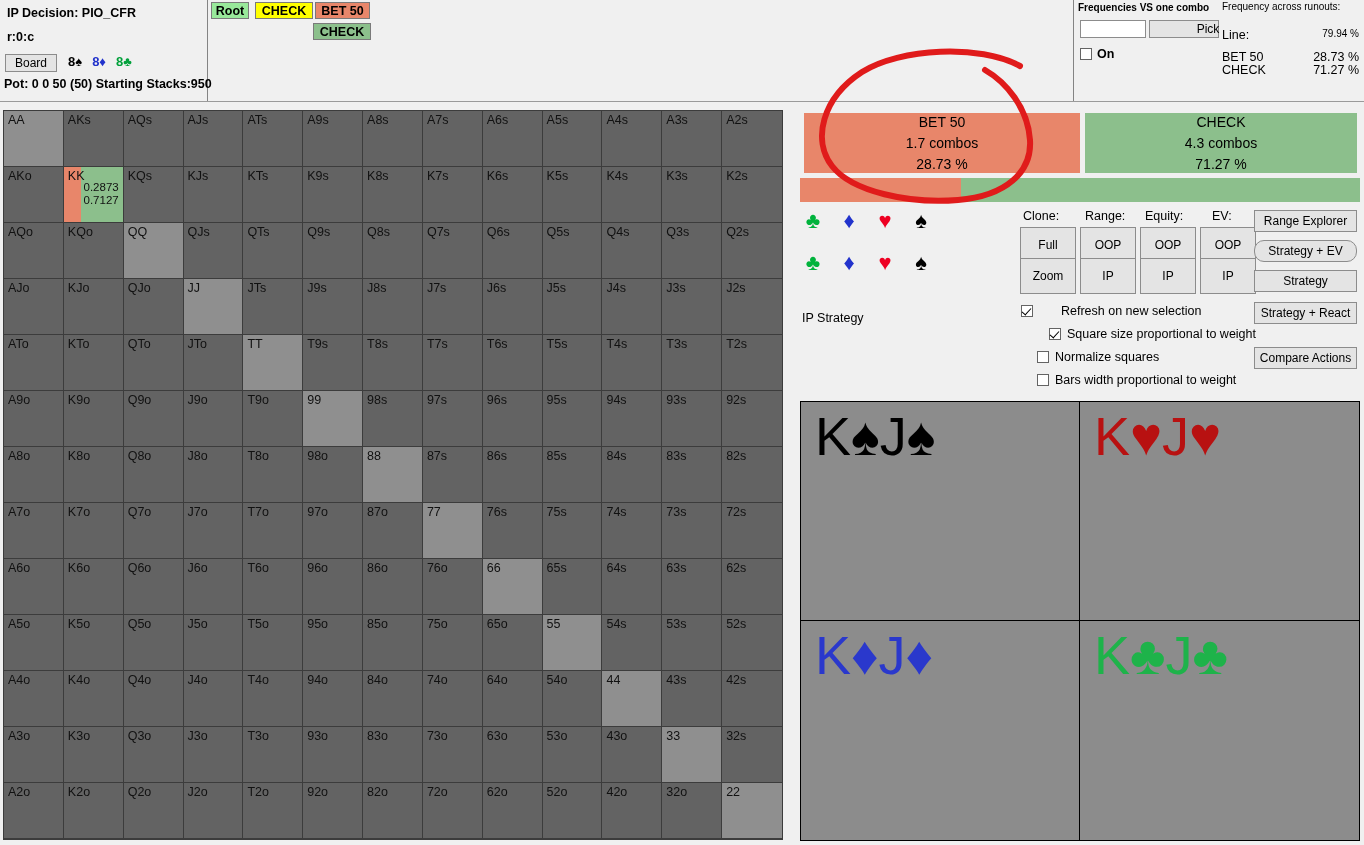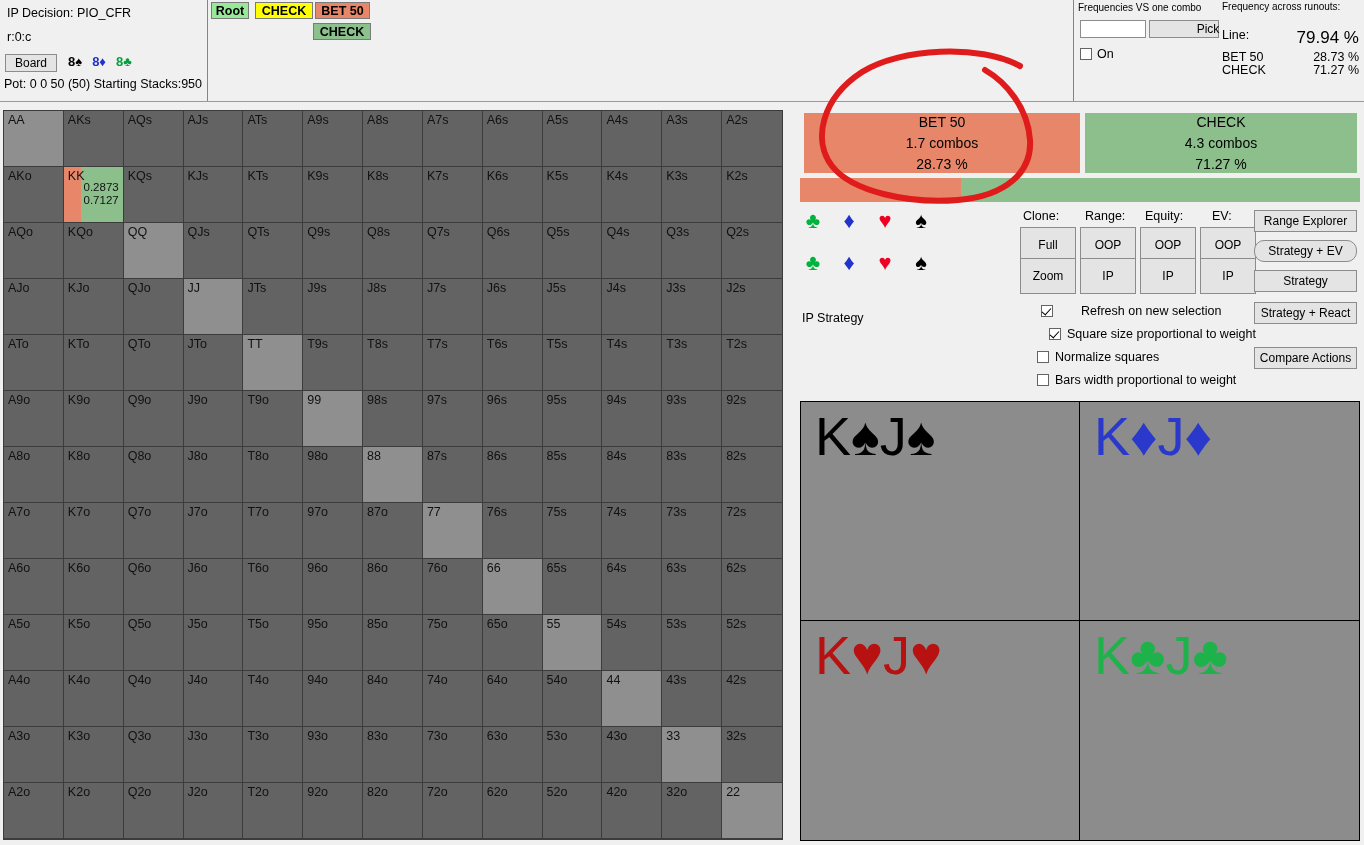--- a/index.html
+++ b/index.html
@@ -11,21 +11,21 @@
   }
   #root { position: relative; width: 1364px; height: 845px; }
 
   
   .topbar { position: absolute; left: 0; top: 0; width: 1364px; height: 102px; background: #f0f0f0; }
   .topbar-sep { position: absolute; top: 0; width: 1px; height: 102px; background: #848484; }
   #sep1 { left: 207px; }
   #sep2 { left: 1073px; }
   .topbar-bottom { position: absolute; left: 0; top: 101px; width: 1364px; height: 1px; background: #9a9a9a; }
 
-  .lbl { font-size: 12.5px; color: #000; white-space: nowrap; }
+  .lbl { font-size: 12.5px; color: #000; white-space: nowrap; font-weight: bold; }
 
   #ipdec { position: absolute; left: 7px; top: 6px; }
   #rline { position: absolute; left: 7px; top: 30px; }
   #board-btn {
     position: absolute; left: 5px; top: 54px; width: 52px; height: 18px;
     background: #e4e4e4; border: 1px solid #8c8c8c;
     font-size: 12px; font-family: "Liberation Sans", sans-serif; color: #000;
     display: flex; align-items: center; justify-content: center; cursor: default;
   }
   #boardcards { position: absolute; left: 68px; top: 54px; display: flex; gap: 10px; font-size: 13px; font-weight: bold; }
@@ -56,21 +56,21 @@
     font-family: "Liberation Sans", sans-serif; display:flex; align-items:center; justify-content:center;padding-left:48px;
   }
   #on-chk { position: absolute; left: 1080px; top: 47px; display: flex; align-items: center; gap: 5px; }
   .cbox { width: 12px; height: 12px; background: #fff; border: 1px solid #646464; position: relative; flex: none; }
   .cbox.checked::after {
     content: ""; position: absolute; left: 2px; top: 0px; width: 4px; height: 8px;
     border: solid #000; border-width: 0 1.6px 1.6px 0; transform: rotate(42deg);
   }
   #runouts-title { position: absolute; left: 1222px; top: 1px; font-size: 10px; }
   #line-lbl { position: absolute; left: 1222px; top: 28px; font-size: 12.5px; }
-  #line-val { position: absolute; right: 5px; top: 28px; font-size: 17px; }
+  #line-val { position: absolute; right: 5px; top: 28px; font-size: 10px; }
   #ro1-lbl { position: absolute; left: 1222px; top: 50px; font-size: 12.5px; }
   #ro1-val { position: absolute; right: 5px; top: 50px; font-size: 12.5px; }
   #ro2-lbl { position: absolute; left: 1222px; top: 63px; font-size: 12.5px; }
   #ro2-val { position: absolute; right: 5px; top: 63px; font-size: 12.5px; }
 
   
   #matrix-wrap {
     position: absolute; left: 3px; top: 110px; width: 780px; height: 730px;
     border: 1px solid #3c3c3c; background: #bef264;
   }
@@ -758,21 +758,21 @@
     <div class="sbtn small-btn" style="left:283px; top:153px;">IP</div>
     <div class="sbtn small-btn" style="left:343px; top:153px;">IP</div>
     <div class="sbtn small-btn" style="left:403px; top:153px;">IP</div>
 
     <div class="sbtn big-btn" style="top:105px;">Range Explorer</div>
     <div class="sbtn big-btn" style="top:135px;border-radius:10px;">Strategy + EV</div>
     <div class="sbtn big-btn" style="top:165px;">Strategy</div>
     <div class="sbtn big-btn" style="top:197px;">Strategy + React</div>
     <div class="sbtn big-btn" style="top:242px;">Compare Actions</div>
 
-    <div class="chk-row" style="left:244px; top:199px;gap:28px;">
+    <div class="chk-row" style="left:224px; top:199px;gap:28px;">
       <span class="cbox checked"></span>
       <span>Refresh on new selection</span>
     </div>
     <div class="chk-row" style="left:240px; top:222px;padding-left:12px;">
       <span class="cbox checked"></span>
       <span>Square size proportional to weight</span>
     </div>
     <div class="chk-row" style="left:240px; top:245px;">
       <span class="cbox"></span>
       <span>Normalize squares</span>
@@ -780,24 +780,24 @@
     <div class="chk-row" style="left:240px; top:268px;">
       <span class="cbox"></span>
       <span>Bars width proportional to weight</span>
     </div>
 
     <div id="combos">
         <div class="combo-cell">
           <div class="combo-text c-spade">K♠J♠</div>
         </div>
         <div class="combo-cell">
+          <div class="combo-text c-heart">K♥J♥</div>
+        </div>
+        <div class="combo-cell">
           <div class="combo-text c-diam">K♦J♦</div>
-        </div>
-        <div class="combo-cell">
-          <div class="combo-text c-heart">K♥J♥</div>
         </div>
         <div class="combo-cell">
           <div class="combo-text c-club">K♣J♣</div>
         </div>
       </div>
   </div>
 
   <svg id="annot" viewBox="0 0 1364 845">
     <path d="M 1020 66 C 980 44, 900 48, 862 72
              C 822 98, 812 140, 832 166

